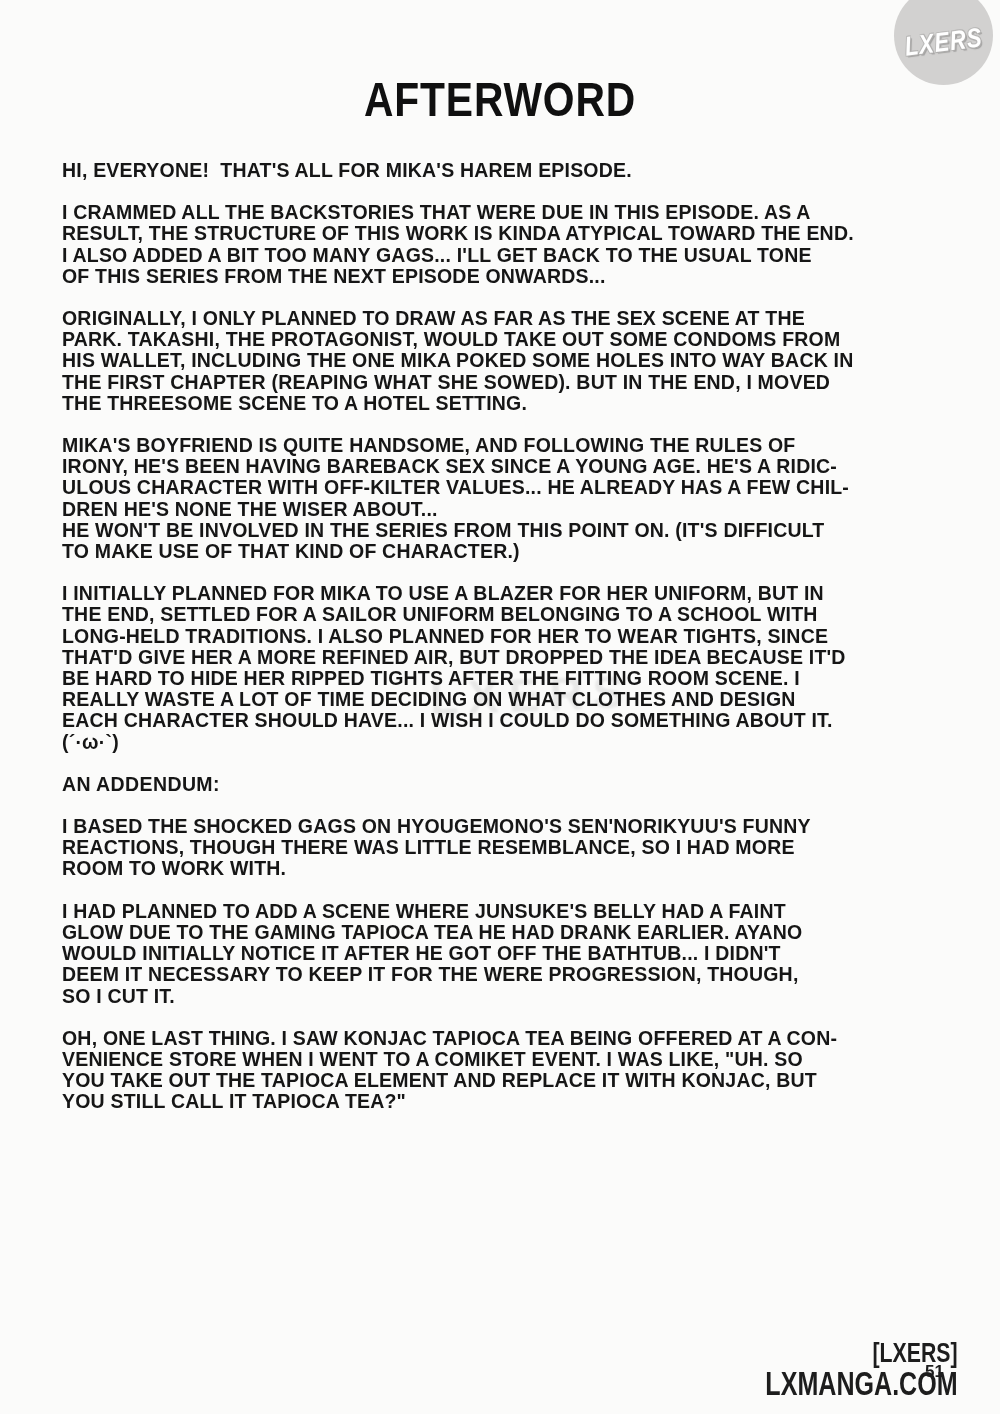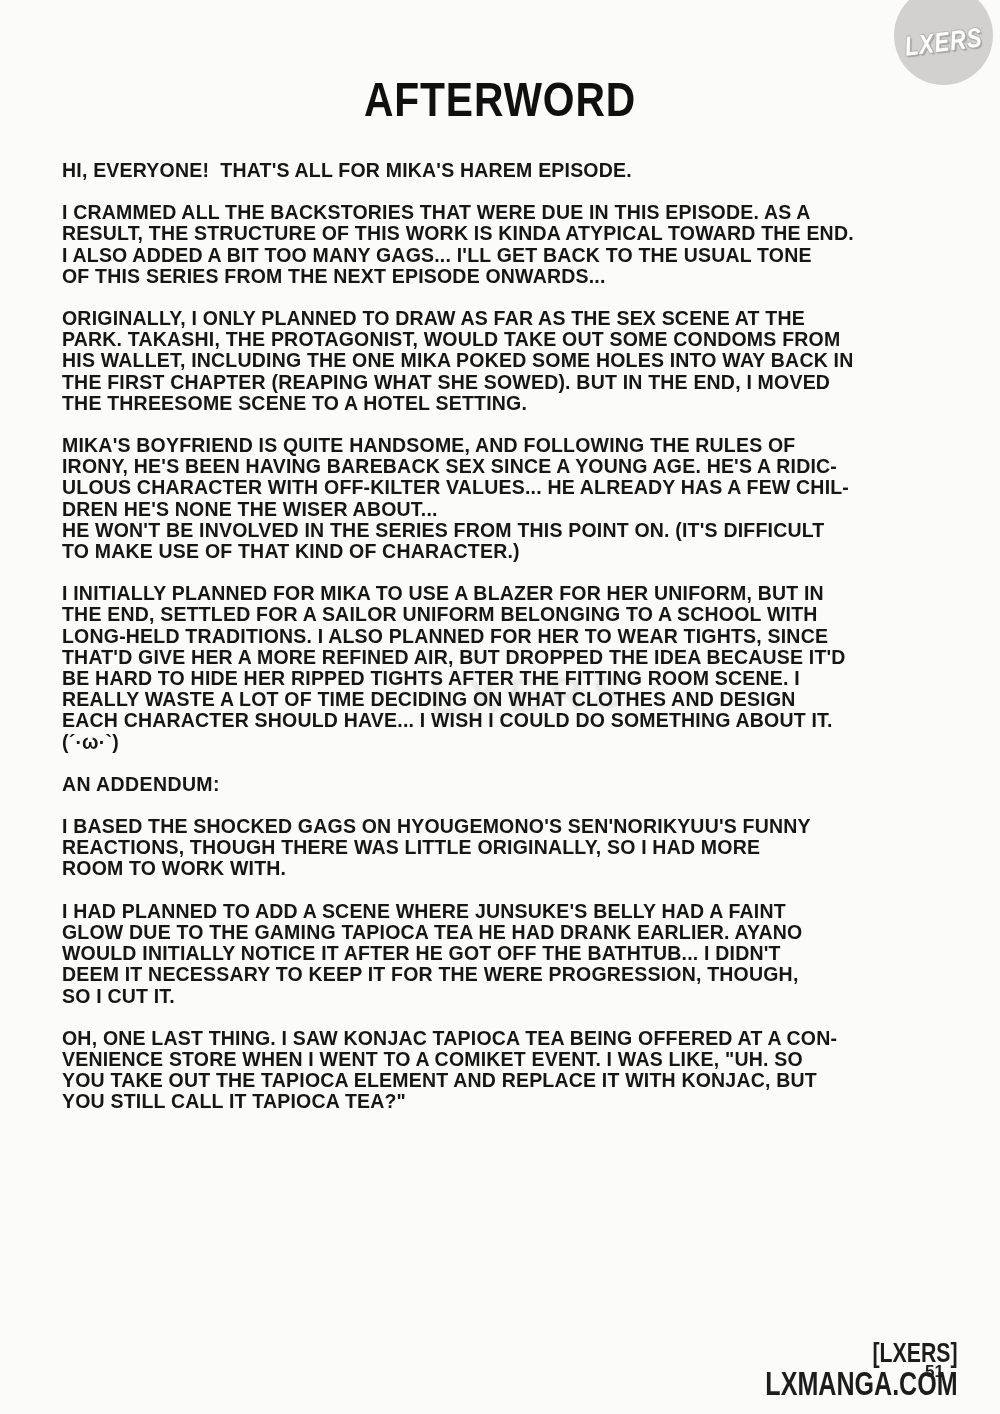--- a/index.html
+++ b/index.html
@@ -152,21 +152,21 @@
     <p>I INITIALLY PLANNED FOR MIKA TO USE A BLAZER FOR HER UNIFORM, BUT IN
 THE END, SETTLED FOR A SAILOR UNIFORM BELONGING TO A SCHOOL WITH
 LONG-HELD TRADITIONS. I ALSO PLANNED FOR HER TO WEAR TIGHTS, SINCE
 THAT'D GIVE HER A MORE REFINED AIR, BUT DROPPED THE IDEA BECAUSE IT'D
 BE HARD TO HIDE HER RIPPED TIGHTS AFTER THE FITTING ROOM SCENE. I
 REALLY WASTE A LOT OF TIME DECIDING ON WHAT CLOTHES AND DESIGN
 EACH CHARACTER SHOULD HAVE... I WISH I COULD DO SOMETHING ABOUT IT.
 (´·ω·`)</p>
     <p class="addendum">AN ADDENDUM:</p>
     <p>I BASED THE SHOCKED GAGS ON HYOUGEMONO'S SEN'NORIKYUU'S FUNNY
-REACTIONS, THOUGH THERE WAS LITTLE ORIGINALLY, SO I HAD MORE
+REACTIONS, THOUGH THERE WAS LITTLE RESEMBLANCE, SO I HAD MORE
 ROOM TO WORK WITH.</p>
     <p>I HAD PLANNED TO ADD A SCENE WHERE JUNSUKE'S BELLY HAD A FAINT
 GLOW DUE TO THE GAMING TAPIOCA TEA HE HAD DRANK EARLIER. AYANO
 WOULD INITIALLY NOTICE IT AFTER HE GOT OFF THE BATHTUB... I DIDN'T
 DEEM IT NECESSARY TO KEEP IT FOR THE WERE PROGRESSION, THOUGH,
 SO I CUT IT.</p>
     <p>OH, ONE LAST THING. I SAW KONJAC TAPIOCA TEA BEING OFFERED AT A CON-
 VENIENCE STORE WHEN I WENT TO A COMIKET EVENT. I WAS LIKE, "UH. SO
 YOU TAKE OUT THE TAPIOCA ELEMENT AND REPLACE IT WITH KONJAC, BUT
 YOU STILL CALL IT TAPIOCA TEA?"</p>

